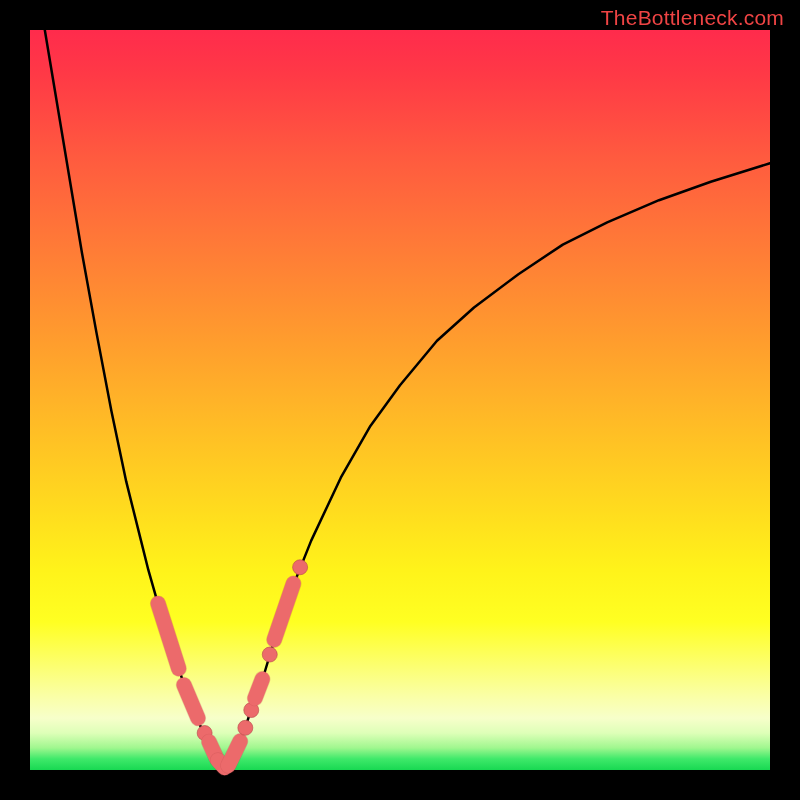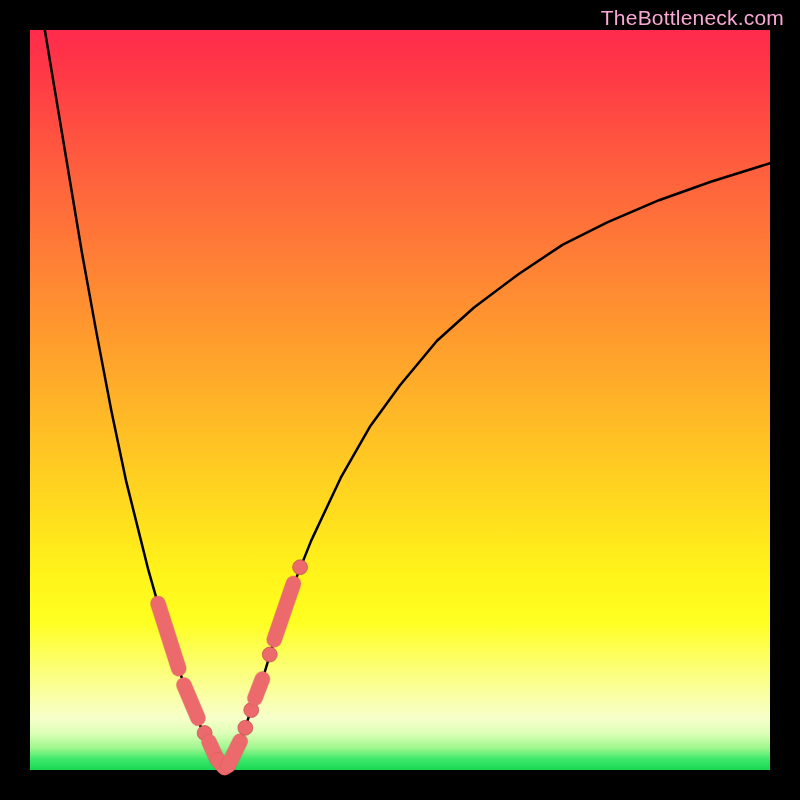--- a/index.html
+++ b/index.html
@@ -35,21 +35,21 @@
       #18d852 100%
     );
   }
   .watermark {
     position: absolute;
     top: 6px;
     right: 16px;
     font-family: Arial, Helvetica, sans-serif;
     font-size: 21px;
     letter-spacing: 0.2px;
-    color: #f9a8d4;
+    color: #ef4444;
     font-weight: 500;
     user-select: none;
   }
   svg.plot {
     position: absolute;
     left: 0;
     top: 0;
     width: 740px;
     height: 740px;
     overflow: visible;

